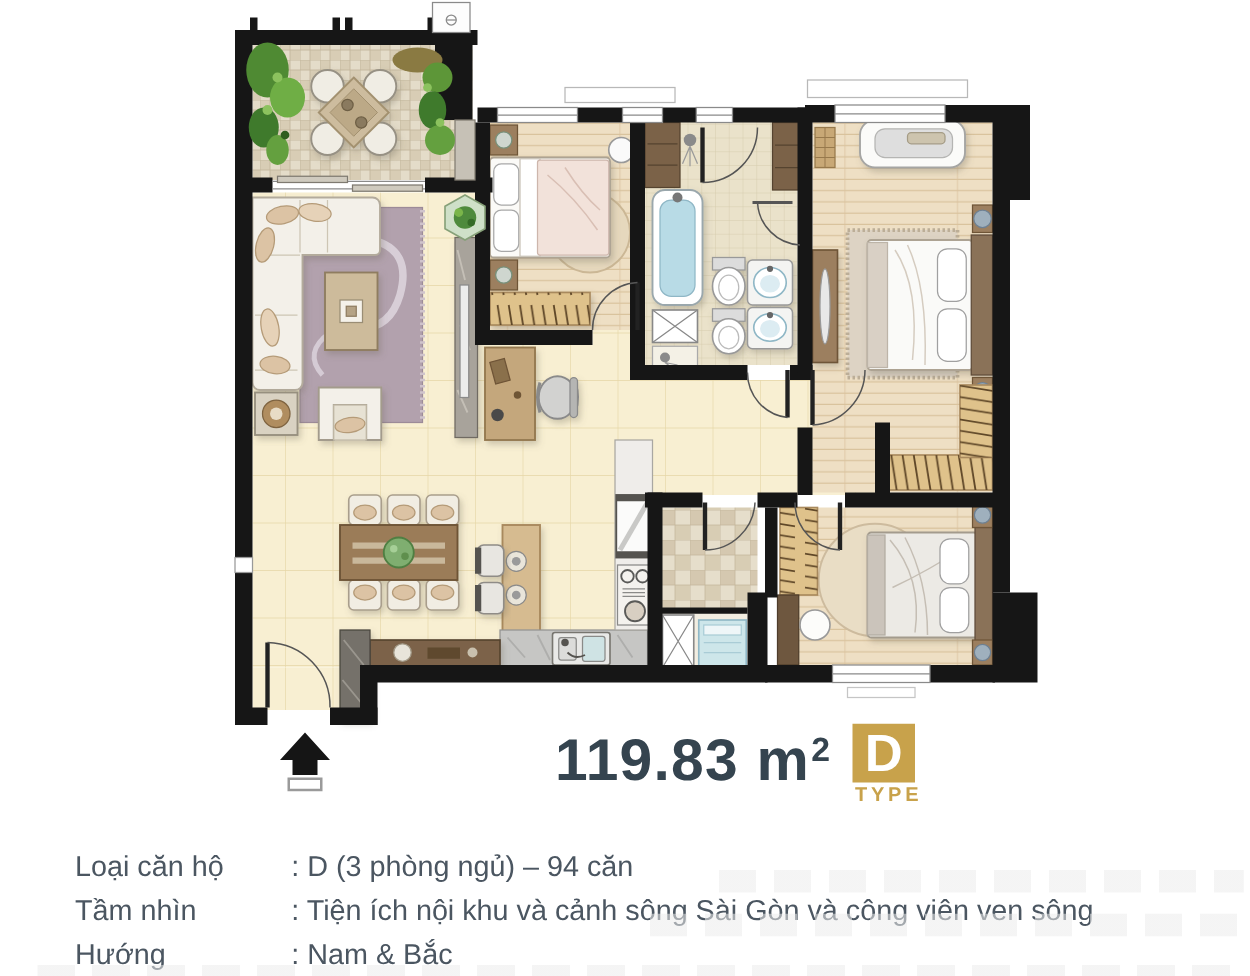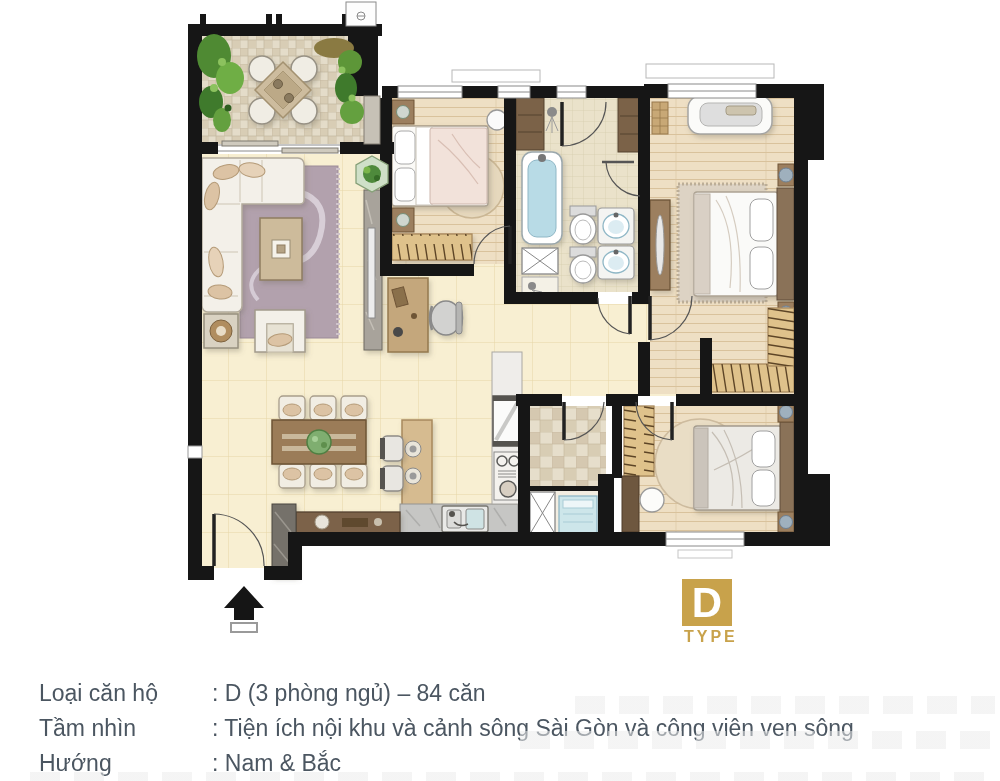--- a/index.html
+++ b/index.html
@@ -11,21 +11,21 @@
   .plan-svg{position:absolute;left:0;top:0;}
   .area-label{position:absolute;left:444px;top:580px;color:var(--title);
         font-size:47px;font-weight:bold;letter-spacing:1px;white-space:nowrap;}
   .area-label sup{font-size:27px;position:relative;top:2px;left:1px;}
   .type-badge{position:absolute;left:682px;top:579px;width:52px;text-align:center;}
   .badge-letter{width:50px;height:47px;background:var(--accent);color:#ffffff;
         font-size:42px;font-weight:bold;display:flex;align-items:center;justify-content:center;
         line-height:1;}
   .badge-label{color:var(--accent);font-weight:bold;font-size:16px;letter-spacing:3px;
         margin-top:2px;margin-left:2px;text-align:right;}
-  .details{position:absolute;left:39px;top:676px;width:930px;color:var(--body-text);
+  .details{position:absolute;left:60px;top:676px;width:930px;color:var(--body-text);
         font-size:23px;line-height:35px;}
   .detail-row{display:flex;}
   .detail-label{flex:0 0 173px;}
   .detail-value{flex:1;}
   .wm{position:absolute;background:repeating-linear-gradient(90deg,#ececec 0 30px,transparent 30px 44px);
       opacity:.55;pointer-events:none;}
   .wm1{left:575px;top:696px;width:420px;height:18px;}
   .wm2{left:520px;top:731px;width:475px;height:18px;}
   .wm3{left:30px;top:772px;width:965px;height:9px;}
 </style>
@@ -476,30 +476,31 @@
           <circle cx="377" cy="178" r="3" fill="#356b27"></circle>
     </g>
   </g>
 
   <g>
     <polygon points="244,586 264,608 254,608 254,620 234,620 234,608 224,608" fill="#151515"></polygon>
     <rect x="231" y="623" width="26" height="9" fill="#ffffff" stroke="#9a9a9a" stroke-width="2"></rect>
   </g>
 </svg>
 
+<div class="area-label"><span>119.83 m</span><sup>2</sup></div>
 
 <div class="type-badge">
   <div class="badge-letter">D</div>
   <div class="badge-label">TYPE</div>
 </div>
 
 <div class="details">
   <div class="detail-row">
     <div class="detail-label">Loại căn hộ</div>
-    <div class="detail-value">: D (3 phòng ngủ) – 84 căn</div>
+    <div class="detail-value">: D (3 phòng ngủ) – 94 căn</div>
   </div>
   <div class="detail-row">
     <div class="detail-label">Tầm nhìn</div>
     <div class="detail-value">: Tiện ích nội khu và cảnh sông Sài Gòn và công viên ven sông</div>
   </div>
   <div class="detail-row">
     <div class="detail-label">Hướng</div>
     <div class="detail-value">: Nam &amp; Bắc</div>
   </div>
 </div>

